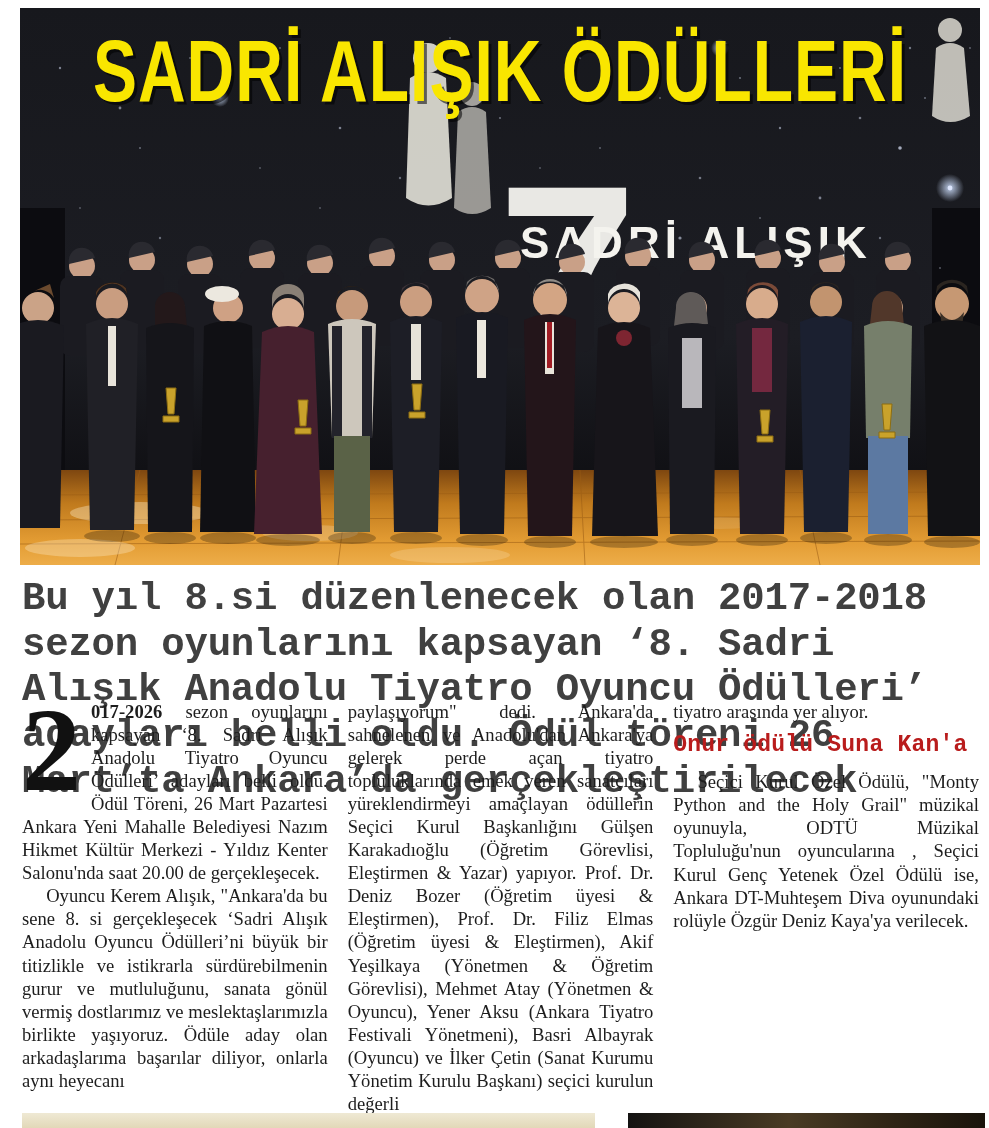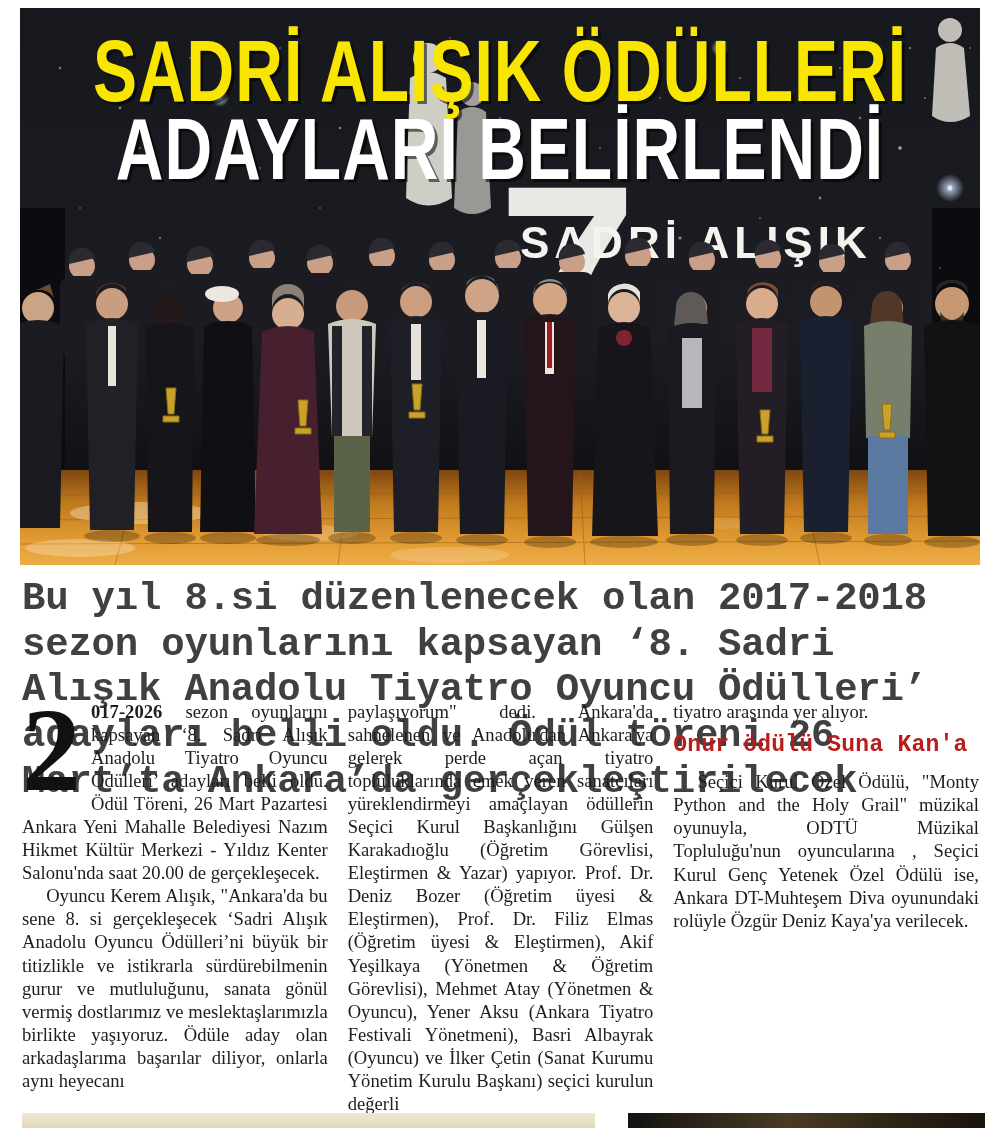--- a/index.html
+++ b/index.html
@@ -338,23 +338,20 @@
           <ellipse cx="868" cy="532" rx="24" ry="6"></ellipse>
             <ellipse cx="932" cy="534" rx="28" ry="6"></ellipse>
         </g>
       </g>
     </svg>
   </div>
 
   <div class="headline headline-1">
     <span class="stretch">SADRİ ALIŞIK ÖDÜLLERİ</span>
   </div>
-  <div class="headline headline-2">
-    <span class="stretch">ADAYLARI BELİRLENDİ</span>
-  </div>
 
   <div class="subheadline">Bu yıl 8.si düzenlenecek olan 2017-2018 sezon oyunlarını kapsayan ‘8. Sadri Alışık Anadolu Tiyatro Oyuncu Ödülleri’ adayları belli oldu. Ödül töreni 26 Mart’ta Ankara’da gerçekleştirilecek</div>
 
   <div class="article">
     <div class="col">
       <p><span class="dropcap">2</span><span class="bold-lead">017-2026</span><span> sezon oyunlarını kapsayan ‘8. Sadri Alışık Anadolu Tiyatro Oyuncu Ödülleri’ adayları belli oldu. Ödül Töreni, 26 Mart Pazartesi Ankara Yeni Mahalle Belediyesi Nazım Hikmet Kültür Merkezi - Yıldız Kenter Salonu'nda saat 20.00 de gerçekleşecek.</span></p>
       <p class="indent">Oyuncu Kerem Alışık, "Ankara'da bu sene 8. si gerçekleşecek ‘Sadri Alışık Anadolu Oyuncu Ödülleri’ni büyük bir titizlikle ve istikrarla sürdürebilmenin gurur ve mutluluğunu, sanata gönül vermiş dostlarımız ve meslektaşlarımızla birlikte yaşıyoruz. Ödüle aday olan arkadaşlarıma başarılar diliyor, onlarla aynı heyecanı</p>
     </div>
     <div class="col">
       <p>paylaşıyorum" dedi. Ankara'da sahnelenen ve Anadolu'dan Ankara'ya gelerek perde açan tiyatro topluluklarında emek veren sanatçıları yüreklendirmeyi amaçlayan ödüllerin Seçici Kurul Başkanlığını Gülşen Karakadıoğlu (Öğretim Görevlisi, Eleştirmen &amp; Yazar) yapıyor. Prof. Dr. Deniz Bozer (Öğretim üyesi &amp; Eleştirmen), Prof. Dr. Filiz Elmas (Öğretim üyesi &amp; Eleştirmen), Akif Yeşilkaya (Yönetmen &amp; Öğretim Görevlisi), Mehmet Atay (Yönetmen &amp; Oyuncu), Yener Aksu (Ankara Tiyatro Festivali Yönetmeni), Basri Albayrak (Oyuncu) ve İlker Çetin (Sanat Kurumu Yönetim Kurulu Başkanı) seçici kurulun değerli</p>

